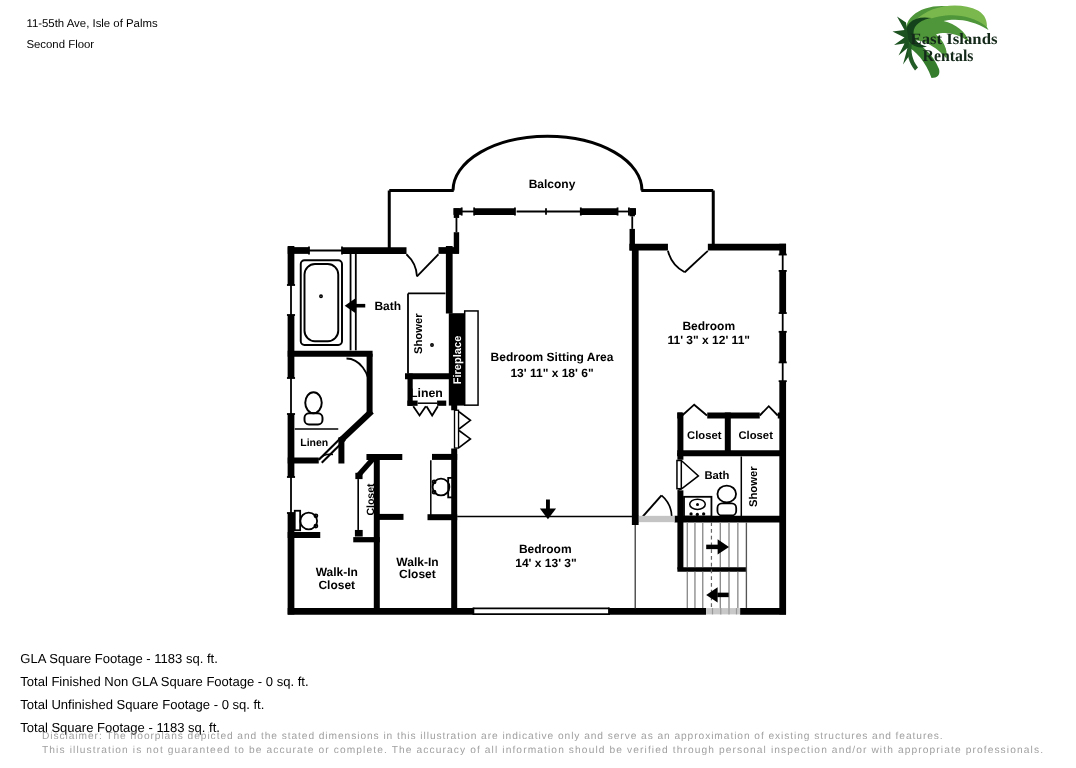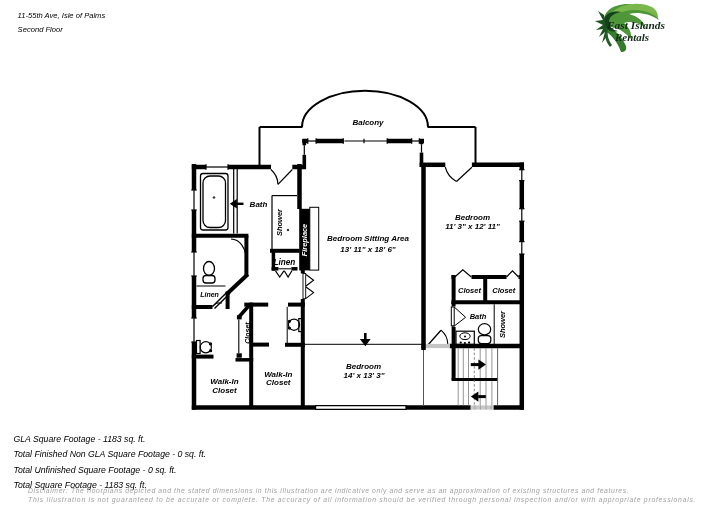--- a/index.html
+++ b/index.html
@@ -1,16 +1,16 @@
 <!DOCTYPE html>
 <html><head>
 <meta charset="utf-8">
 <style>
 html,body{margin:0;padding:0;background:#ffffff;}
-#page{position:relative;width:717px;height:512px;background:#ffffff;overflow:hidden;font-style:italic;}
+#page{position:relative;width:717px;height:512px;background:#ffffff;overflow:hidden;}
 svg{position:absolute;top:0;left:0;}
 text{font-family:"Liberation Sans",sans-serif;}
 .lbl{font-weight:bold;fill:#000000;}
 </style>
 </head>
 <body>
 <div id="page">
 <svg width="717" height="512" viewBox="0 0 717 512">
 
 <rect x="0" y="0" width="717" height="512" fill="#ffffff"></rect>

